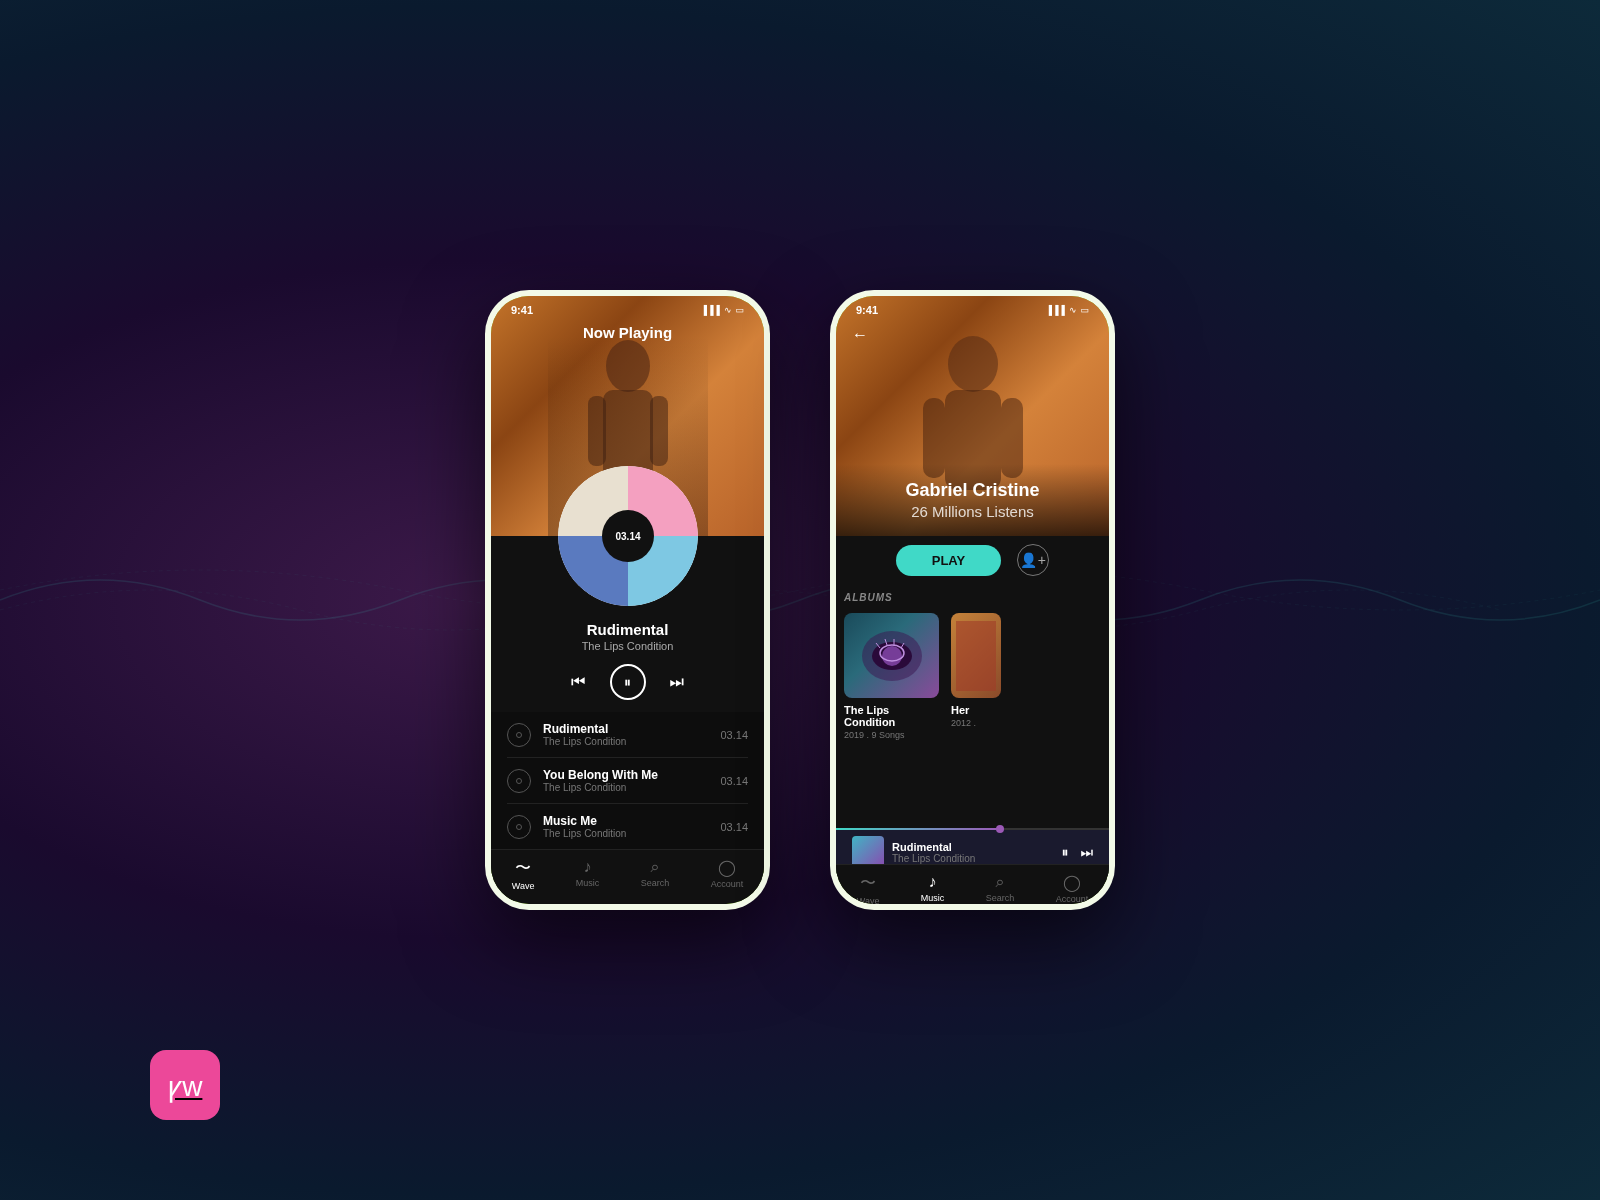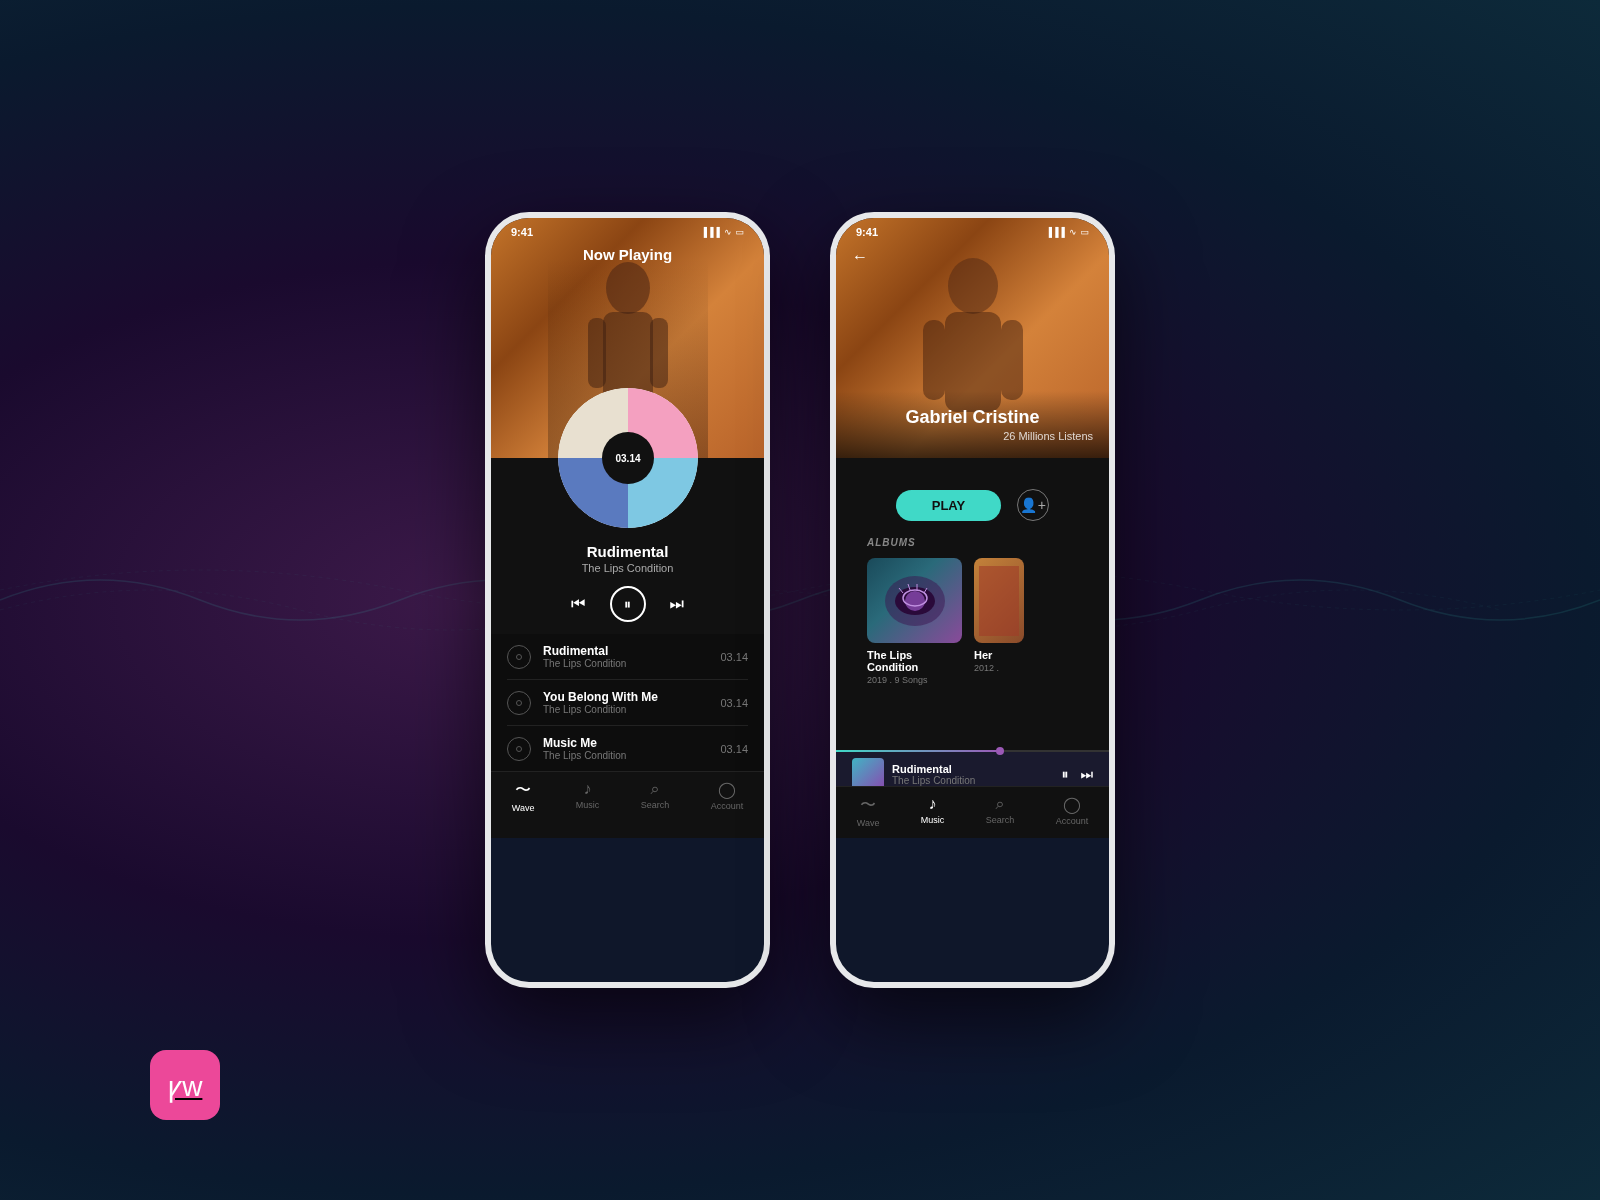--- a/index.html
+++ b/index.html
@@ -20,26 +20,26 @@
       display: flex;
       gap: 60px;
       align-items: center;
       z-index: 1;
       position: relative;
     }
 
     
     .phone {
       width: 285px;
-      height: 776px;
+      height: 620px;
       border-radius: 44px;
       border: 6px solid rgba(255,255,255,0.9);
       overflow: hidden;
       position: relative;
-      background: #0f172a;
+      background: #84cc16;
       box-shadow: 0 30px 80px rgba(0,0,0,0.6);
     }
 
     
     .status-bar {
       display: flex;
       justify-content: space-between;
       align-items: center;
       padding: 8px 20px 0;
       position: absolute;
@@ -261,28 +261,28 @@
 
     .phone2 .artist-name {
       color: white;
       font-size: 18px;
       font-weight: 800;
       text-align: center;
     }
 
     .phone2 .artist-listens {
       color: rgba(255,255,255,0.8);
-      font-size: 11px;
-      text-align: right;
+      font-size: 15px;
+      text-align: center;
       margin-top: 2px;
     }
 
     .phone2 .content-area {
       background: #111;
-      padding: 31px;
+      padding: 8px;
     }
 
     .phone2 .action-row {
       display: flex;
       align-items: center;
       justify-content: center;
       gap: 16px;
       margin-bottom: 16px;
     }
 

